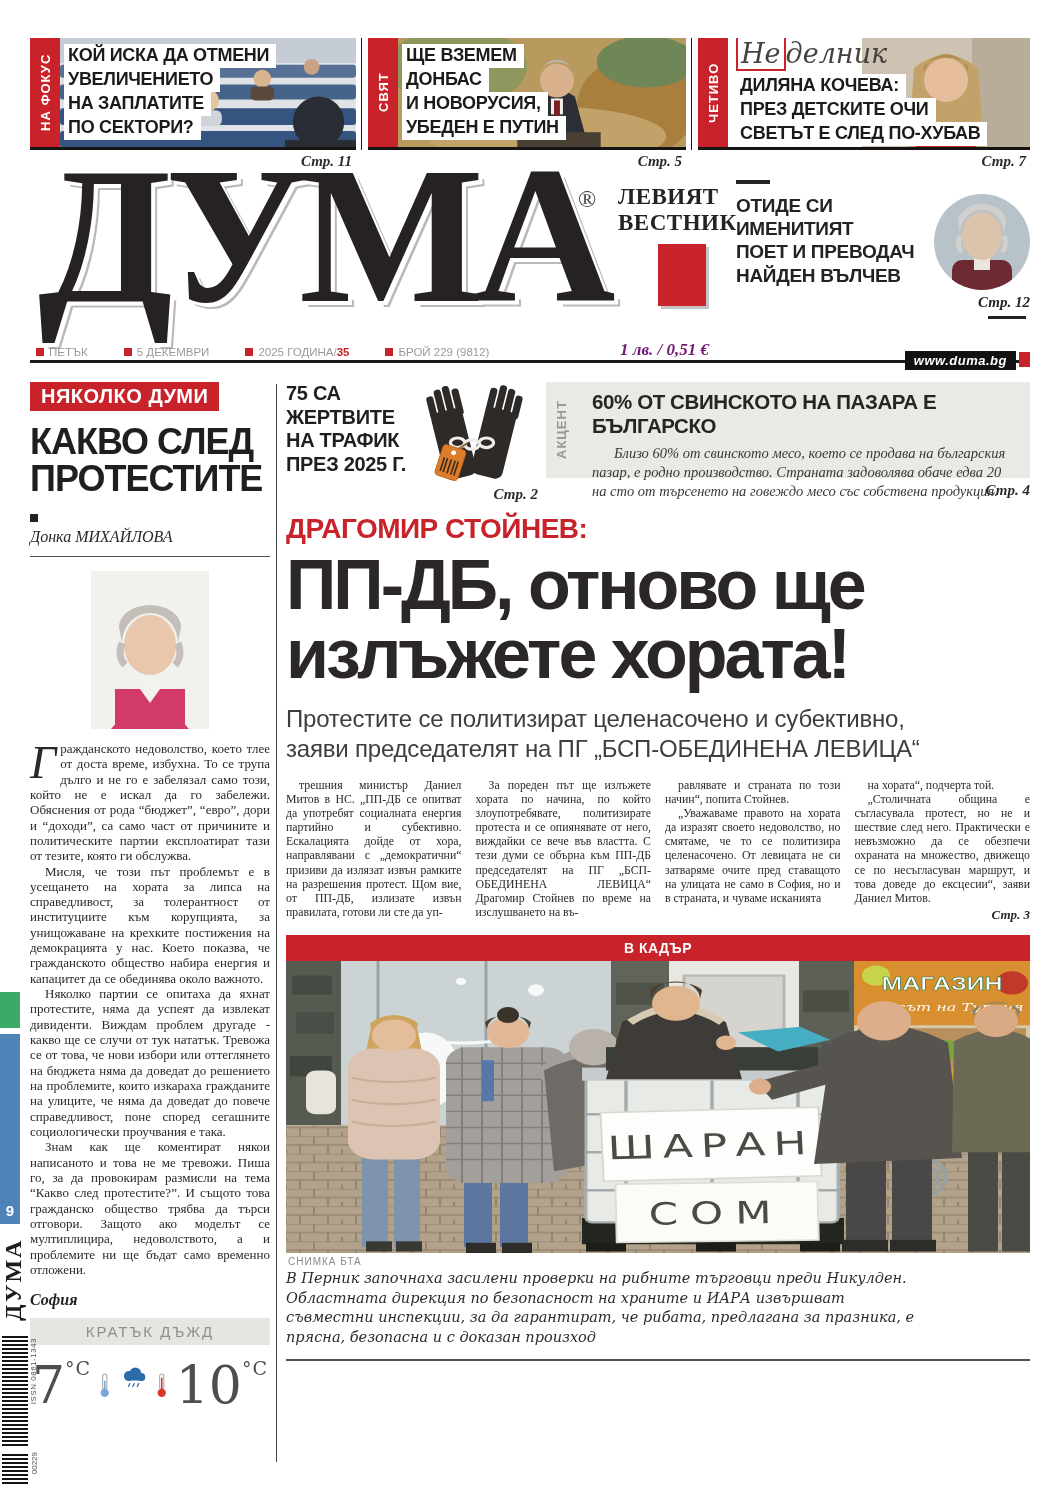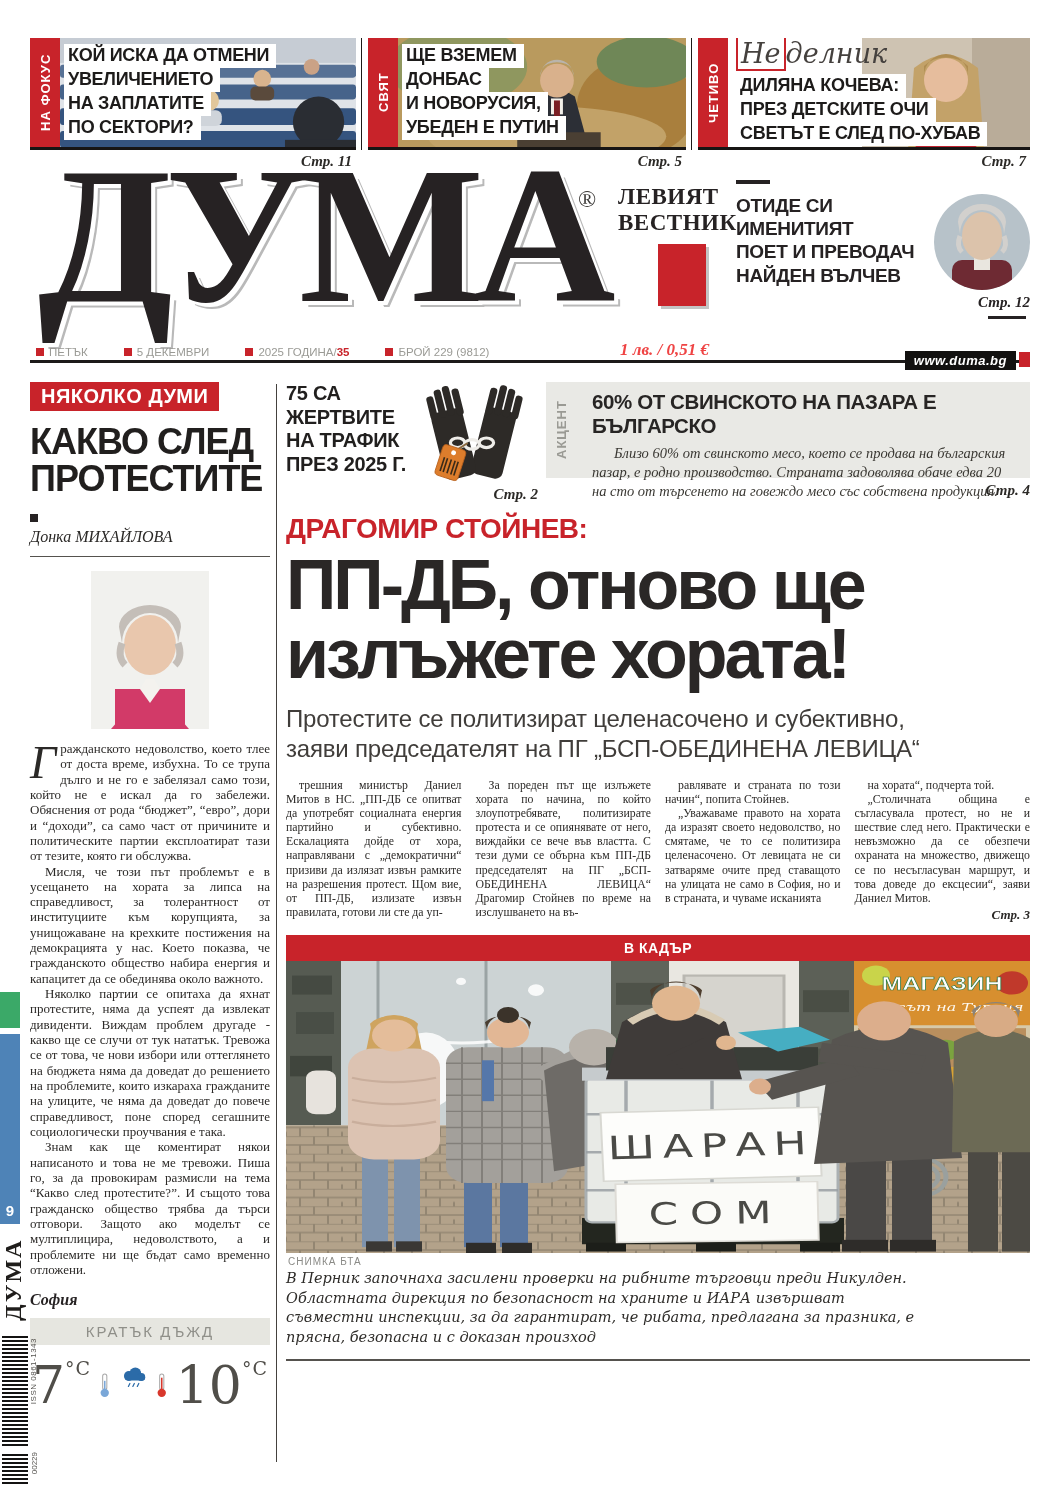--- a/index.html
+++ b/index.html
@@ -40,21 +40,21 @@
   .obit-dash { width:34px; height:4px; background:#262223; margin-bottom:10px; }
   .obit-flex { display:flex; gap:6px; }
   .obit-lines { flex:1; font-weight:bold; font-size:19px; line-height:1.22; letter-spacing:-0.3px; }
   .obit-photo { width:96px; height:96px; border-radius:50%; overflow:hidden; flex:0 0 96px; }
   .obit-photo svg { width:100%; height:100%; }
   .obit-page { text-align:right; font:italic bold 15px "Liberation Serif", serif; margin-top:4px; }
   .obit-page-dash { width:38px; height:3px; background:#262223; margin:5px 4px 0 auto; }
   .dateline { position:absolute; left:6px; bottom:2px; display:flex; gap:36px; font-size:11.5px; color:#9a9a95; align-items:center; }
   .dateline .bullet { display:inline-block; width:8px; height:8px; background:#c8232a; margin-right:5px; }
   .dl-accent { color:#c8232a; font-weight:bold; }
-  .price { position:absolute; left:590px; bottom:0px; font:italic bold 17px "Liberation Serif", serif; color:#ef4444; }
+  .price { position:absolute; left:590px; bottom:0px; font:italic bold 17px "Liberation Serif", serif; color:#701a75; }
   .main-rule { position:absolute; left:30px; top:360px; width:1000px; height:3px; background:#1c1a19; }
   .site-badge { position:absolute; right:14px; top:-9px; background:#121110; color:#fff; font:italic bold 13px "Liberation Sans", sans-serif; padding:2px 9px; letter-spacing:0.5px; }
   .site-sq { position:absolute; right:0; top:-8px; width:11px; height:15px; background:#c8232a; }
 
   
   .col-divider { position:absolute; left:276px; top:384px; width:1px; height:1078px; background:#44413e; }
 
   
   .opinion { position:absolute; left:30px; top:382px; width:240px; }
   .badge { display:inline-block; background:#c8232a; color:#fff; font-weight:bold; font-size:20px; padding:3px 11px; letter-spacing:0.5px; }

